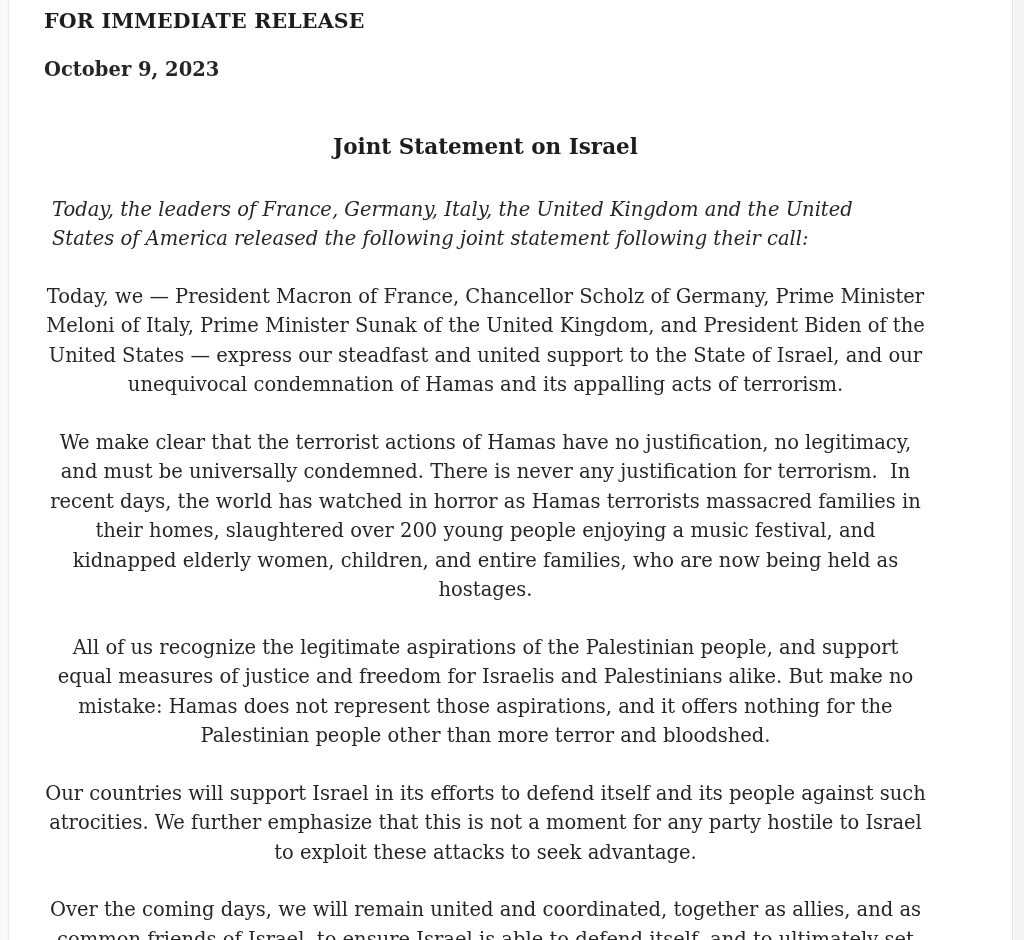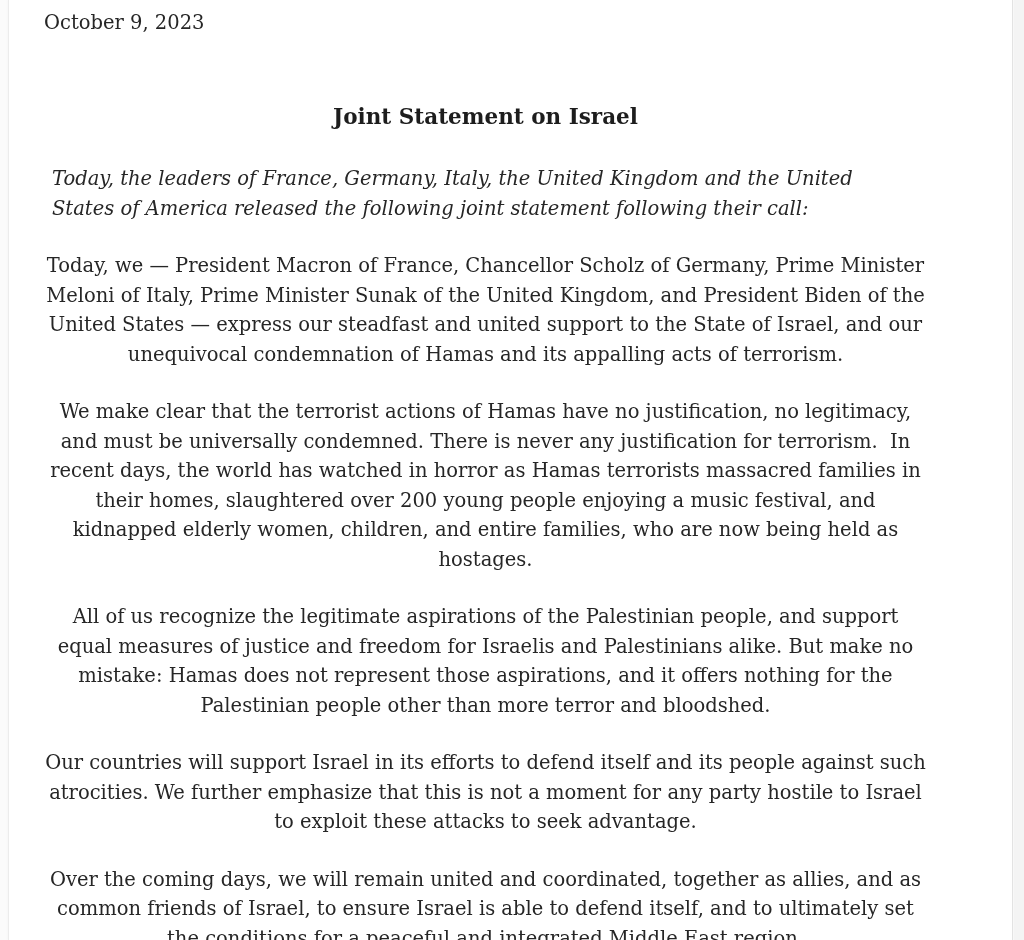--- a/index.html
+++ b/index.html
@@ -42,48 +42,50 @@
     font-size: 19.5px;
     line-height: 29.5px;
   }
   .release-line {
     font-weight: bold;
     font-size: 20.5px;
     letter-spacing: 0.2px;
     color: #1d1d1d;
   }
   .date-line {
-    margin-top: 1px;
+    margin-top: 18px;
+    font-weight: bold;
   }
   .doc-title {
     text-align: center;
     font-weight: bold;
     font-size: 21.5px;
     color: #1d1d1d;
-    margin-top: 64px;
+    margin-top: 48px;
   }
   .intro {
     display: block;
     font-style: italic;
     margin-top: 33px;
     padding: 0 8px;
   }
   .body-para {
     margin-top: 28px;
     white-space: pre-wrap;
     text-align: center;
   }
 </style>
 </head>
 <body>
 
 <div class="viewport">
   <div class="page">
     <div class="content">
 
+      <div class="release-line">FOR IMMEDIATE RELEASE</div>
 
       <div class="date-line">October 9, 2023</div>
 
       <div class="doc-title">Joint Statement on Israel</div>
 
       <em class="intro">Today, the leaders of France, Germany, Italy, the United Kingdom and the United States of America released the following joint statement following their call:</em>
 
       <p class="body-para">Today, we — President Macron of France, Chancellor Scholz of Germany, Prime Minister Meloni of Italy, Prime Minister Sunak of the United Kingdom, and President Biden of the United States — express our steadfast and united support to the State of Israel, and our unequivocal condemnation of Hamas and its appalling acts of terrorism.</p>
 
       <p class="body-para">We make clear that the terrorist actions of Hamas have no justification, no legitimacy, and must be universally condemned. There is never any justification for terrorism.  In recent days, the world has watched in horror as Hamas terrorists massacred families in their homes, slaughtered over 200 young people enjoying a music festival, and kidnapped elderly women, children, and entire families, who are now being held as hostages.</p>

